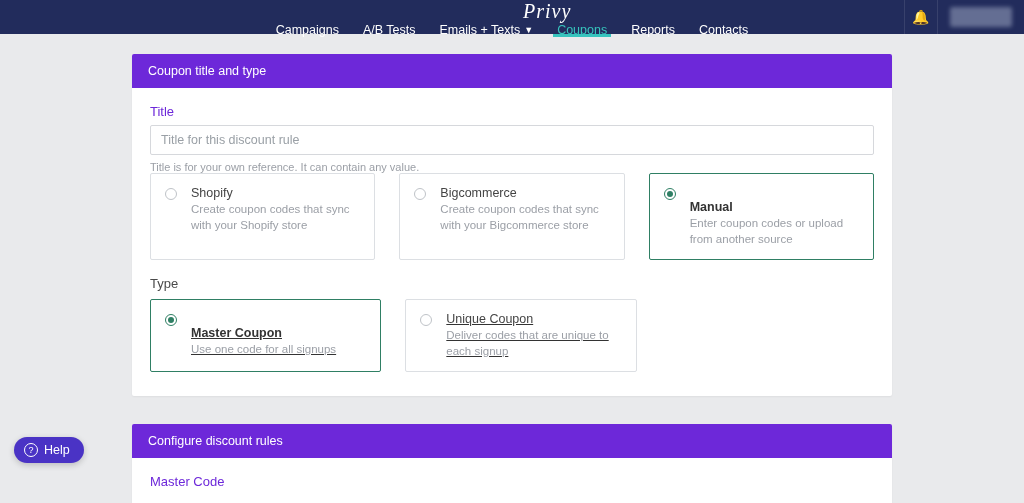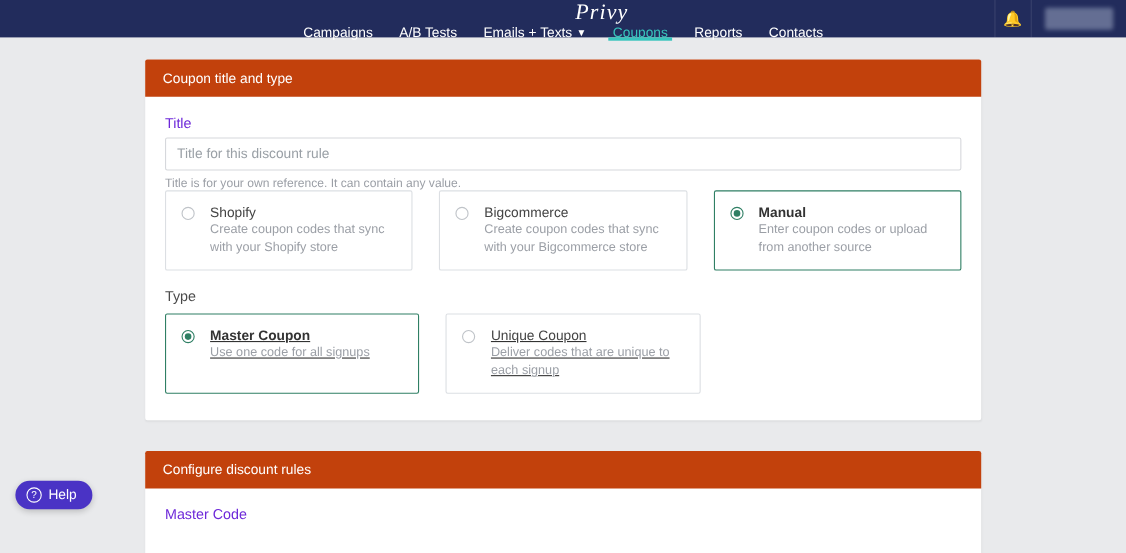--- a/index.html
+++ b/index.html
@@ -104,21 +104,21 @@
     margin: 20px auto 0 auto;
   }
 
   .panel {
     background: #fff;
     border-radius: 2px;
     box-shadow: 0 1px 2px rgba(0,0,0,0.05);
     margin-bottom: 28px;
   }
   .panel-header {
-    background: #c2410c;
+    background: #6d28d9;
     color: #fff;
     padding: 10px 16px;
     font-size: 12.5px;
     border-top-left-radius: 2px;
     border-top-right-radius: 2px;
   }
   .panel-body {
     padding: 16px 18px 24px 18px;
   }
 
@@ -183,21 +183,21 @@
     position: absolute;
     top: 2px; left: 2px; right: 2px; bottom: 2px;
     background: #2f7f64;
     border-radius: 50%;
   }
   .option-title {
     font-size: 12.5px;
     color: #444;
     margin-bottom: 2px;
   }
-  .option-card.selected .option-title { font-weight: 600; color: #333; }
+  .option-card.selected .option-title { font-weight: 600; color: #333; margin-top: 14px; }
   .option-desc {
     font-size: 11.5px;
     color: #9b9fa6;
     line-height: 1.35;
   }
 
   
   .help-pill {
     position: absolute;
     left: 14px;

